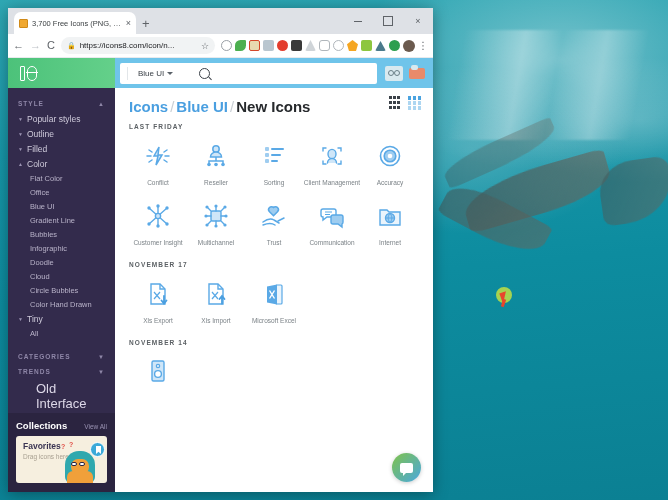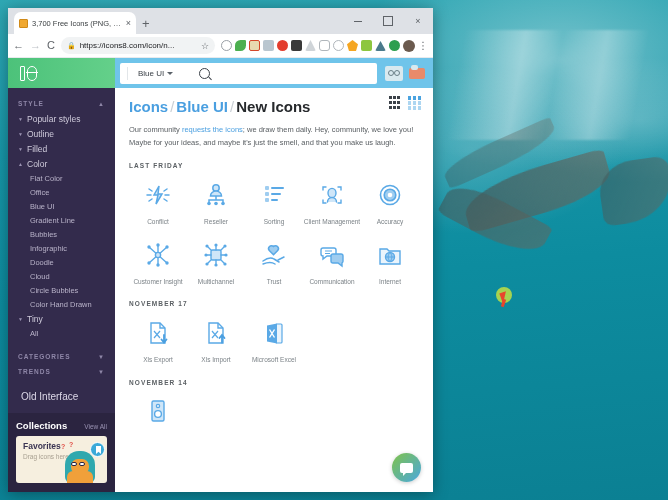--- a/index.html
+++ b/index.html
@@ -183,21 +183,21 @@
   .sb-item {
     display: flex; align-items: center; gap: 4px; padding: 0 10px;
     height: 15px; color: #cfcbdb; font-size: 8.5px; cursor: pointer;
   }
   .sb-item .tri { font-size: 5px; color: #9b93b3; width: 5px; }
   .sb-sub {
     padding-left: 22px; height: 14px; display: flex; align-items: center;
     color: #b9b3c9; font-size: 7.5px; cursor: pointer;
   }
   .sb-gap { height: 9px; }
-  .sb-plain { padding: 0 13px; height: 16px; display: flex; align-items: center; color: #ddd8e8; font-size: 10px; cursor: pointer; }
+  .sb-plain { padding: 0 28px; height: 16px; display: flex; align-items: center; color: #ddd8e8; font-size: 13px; cursor: pointer; }
 
   .collections { background: #2b2440; padding: 7px 8px 9px; flex: none; }
   .coll-head { display: flex; align-items: baseline; justify-content: space-between; margin-bottom: 5px; }
   .coll-head .t { color: #fff; font-size: 9.5px; font-weight: bold; }
   .coll-head .v { color: #9b93b3; font-size: 6.5px; cursor: pointer; }
   .fav-card {
     background: #f6efdf; border-radius: 3px; height: 47px; position: relative;
     overflow: hidden; padding: 6px 7px; cursor: pointer;
   }
   .fav-card .t { font-size: 8.5px; font-weight: bold; color: #3b3552; line-height: 1.1; }
@@ -457,21 +457,20 @@
               <i></i>
               <i></i>
               <i></i>
           </span>
         </div>
 
         <div class="crumb">
           <a>Icons</a><span class="sep">/</span><a>Blue UI</a><span class="sep">/</span><span class="cur">New Icons</span>
         </div>
 
-        <div class="desc"><span>Our community </span><a>requests the icons</a><span>; we draw them daily. Hey, community, we love you! Maybe for your ideas, and maybe it's just the smell, and that you make us laugh.</span></div>
 
         <div class="sect-label">LAST FRIDAY</div>
         <div class="grid">
 
           <div class="cell">
             <span class="art">
               <svg viewBox="0 0 30 30">
                   <g stroke="#5aa9e6" stroke-width="1.5" fill="none" stroke-linecap="round">
                 <path d="M16 6 L11 15 L15 15 L13 24 L19 14 L15 14 Z" fill="#cfe6f8" stroke="#5aa9e6"></path>
                 <path d="M6 9 L9 11 M4 15 L8 15 M6 21 L9 19 M24 9 L21 11 M26 15 L22 15 M24 21 L21 19"></path>

